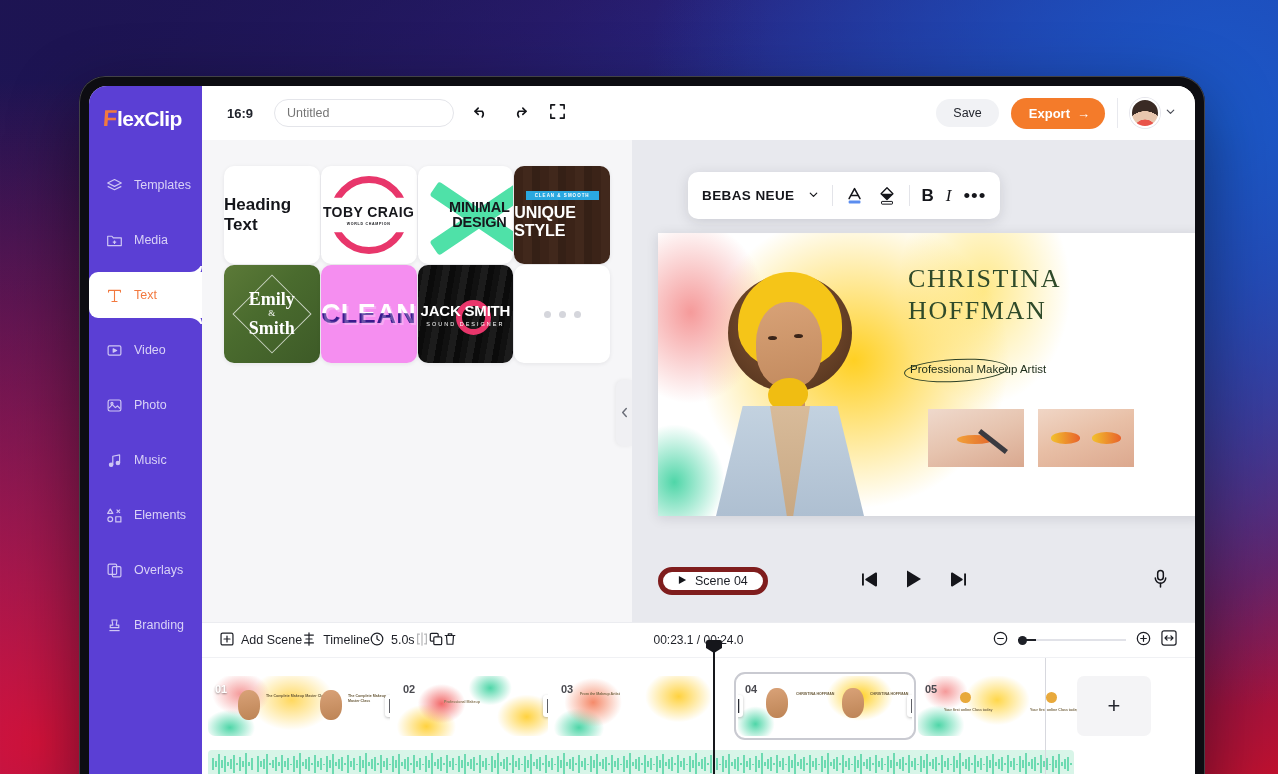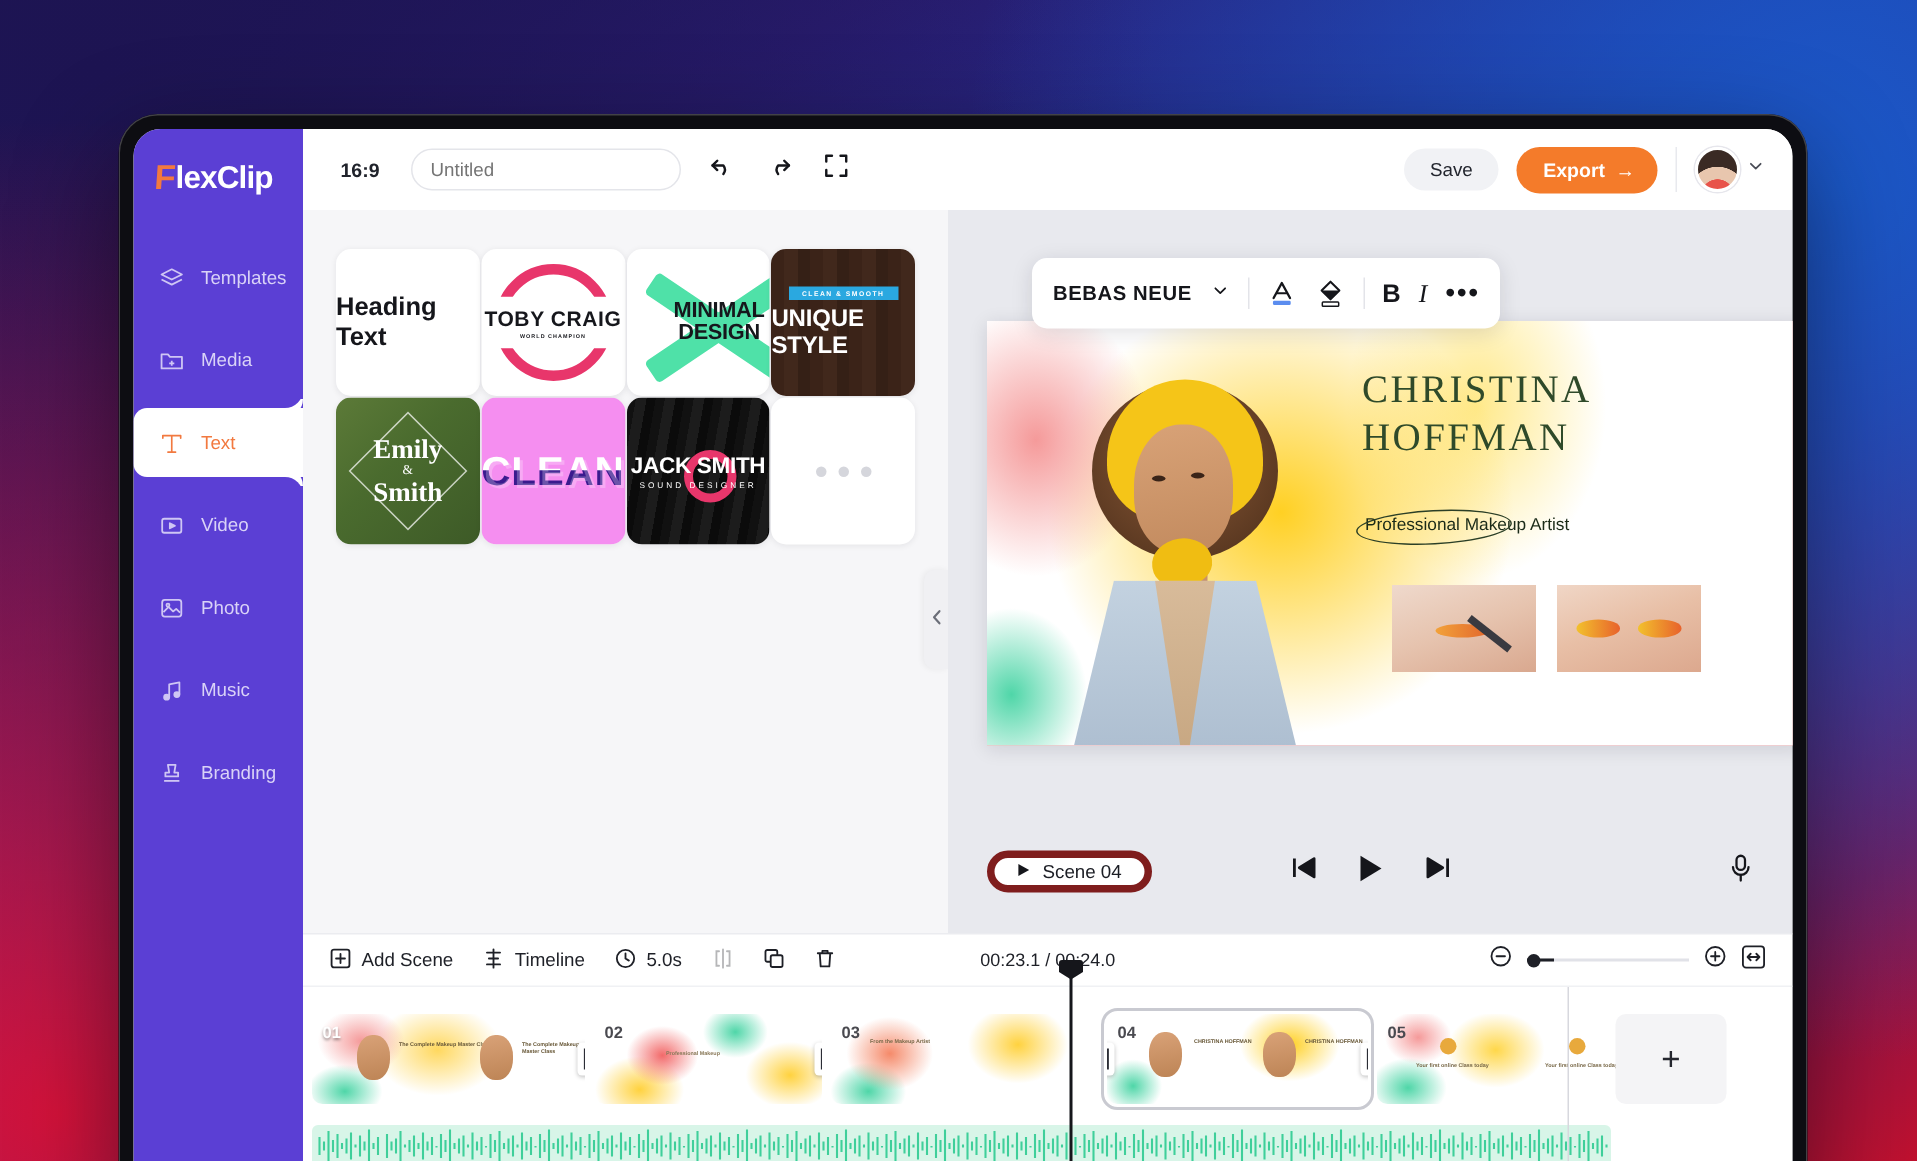--- a/index.html
+++ b/index.html
@@ -201,22 +201,22 @@
   }
   .font-name{ font-size:13.5px; font-weight:700; color:#15161b; letter-spacing:.4px;
     font-family:"Liberation Sans", sans-serif; }
   .fmt-sep{ width:1px; height:21px; background:#e3e4e9; }
   .fmt-btn{ cursor:pointer; display:flex; align-items:center; justify-content:center; }
   .fmt-b{ font-size:17px; font-weight:800; color:#15161b; }
   .fmt-i{ font-size:17px; font-style:italic; color:#15161b; font-family:"Liberation Serif",serif; }
   .fmt-dots{ font-size:19px; color:#15161b; letter-spacing:1px; line-height:.4; }
 
   .canvas{
-    position:absolute; left:26px; top:74px; width:544px; height:283px;
-    background:#fca5a5; box-shadow:0 2px 12px rgba(20,20,40,.12); overflow:hidden;
+    position:absolute; left:26px; top:93px; width:544px; height:283px;
+    background:#fef9c3; box-shadow:0 2px 12px rgba(20,20,40,.12); overflow:hidden;
   }
   .cv-bg{ position:absolute; inset:0;
     background:
       radial-gradient(ellipse 110px 130px at 6% 28%, #f59a9a 0%, rgba(245,154,154,0) 70%),
       radial-gradient(ellipse 70px 80px at 3% 88%, #4fd6a8 0%, rgba(79,214,168,0) 72%),
       radial-gradient(ellipse 210px 200px at 36% 45%, #ffd023 0%, rgba(255,208,35,0) 74%),
       radial-gradient(ellipse 120px 160px at 60% 20%, #ffe98a 0%, rgba(255,233,138,0) 72%),
       #ffffff;
   }
   .cv-model{
@@ -274,21 +274,21 @@
     font-size:12.5px; color:#1b1d24; cursor:pointer;
   }
   .transport{ position:absolute; left:50%; transform:translateX(-50%); display:flex; align-items:center; gap:26px; }
   .mic-btn{ margin-left:auto; cursor:pointer; }
 
   
   .timeline{
     position:absolute; left:113px; right:0; bottom:0; height:184px;
     background:#fff; border-top:1px solid #ebecf0; z-index:4;
   }
-  .tl-toolbar{ height:35px; display:flex; align-items:center; padding:0 18px; gap:20px;
+  .tl-toolbar{ height:35px; display:flex; align-items:center; padding:0 18px; 
                border-bottom:1px solid #f0f1f4; position:relative; }
   .tl-btn{ display:flex; align-items:center; gap:7px; font-size:12.5px; color:#1e2027; cursor:pointer; }
   .tl-btn.dim{ opacity:.32; }
   .tl-time{ position:absolute; left:50%; transform:translateX(-50%);
             font-size:12px; color:#1e2027; }
   .tl-zoom{ margin-left:auto; display:flex; align-items:center; gap:10px; }
   .zoom-track{ width:108px; height:2px; background:#e1e2e8; position:relative; }
   .zoom-track i{ position:absolute; left:0; top:-3.5px; width:9px;height:9px;border-radius:50%;background:#1e2027; }
   .zoom-track b{ position:absolute; left:0; top:0; width:18px; height:2px; background:#1e2027; }
 
@@ -417,21 +417,41 @@
         <span class="ico">
           <svg viewBox="0 0 20 20" fill="none" stroke="currentColor" stroke-width="1.4" stroke-linejoin="round">
             <path d="M8 15V5l8-1.6V13"></path>
                 <circle cx="6" cy="15" r="2" fill="currentColor"></circle>
                 <circle cx="14" cy="13" r="2" fill="currentColor"></circle>
               </svg>
         </span>
         <span>Music</span>
       </div>
 
-
+      <div class="nav-item">
+        <span class="ico">
+          <svg viewBox="0 0 20 20" fill="none" stroke="currentColor" stroke-width="1.4" stroke-linejoin="round">
+            <path d="M5 2.5 8 7.5H2L5 2.5z"></path>
+                <path d="M12.5 3l4 4M16.5 3l-4 4"></path>
+            <circle cx="5" cy="14.5" r="2.8"></circle>
+                <rect x="11.5" y="11.5" width="6" height="6"></rect>
+              </svg>
+        </span>
+        <span>Elements</span>
+      </div>
+
+      <div class="nav-item">
+        <span class="ico">
+          <svg viewBox="0 0 20 20" fill="none" stroke="currentColor" stroke-width="1.4" stroke-linejoin="round">
+            <rect x="2.5" y="2.5" width="10" height="12" rx="1.4"></rect>
+                <rect x="7.5" y="5.5" width="10" height="12" rx="1.4"></rect>
+              </svg>
+        </span>
+        <span>Overlays</span>
+      </div>
 
 
       <div class="nav-item">
         <span class="ico">
           <svg viewBox="0 0 20 20" fill="none" stroke="currentColor" stroke-width="1.4" stroke-linejoin="round">
             <path d="M7 3.5h6l-1 6h3v3H5v-3h3l-1-6z"></path>
                 <path d="M4 16h12"></path>
               </svg>
         </span>
         <span>Branding</span>

